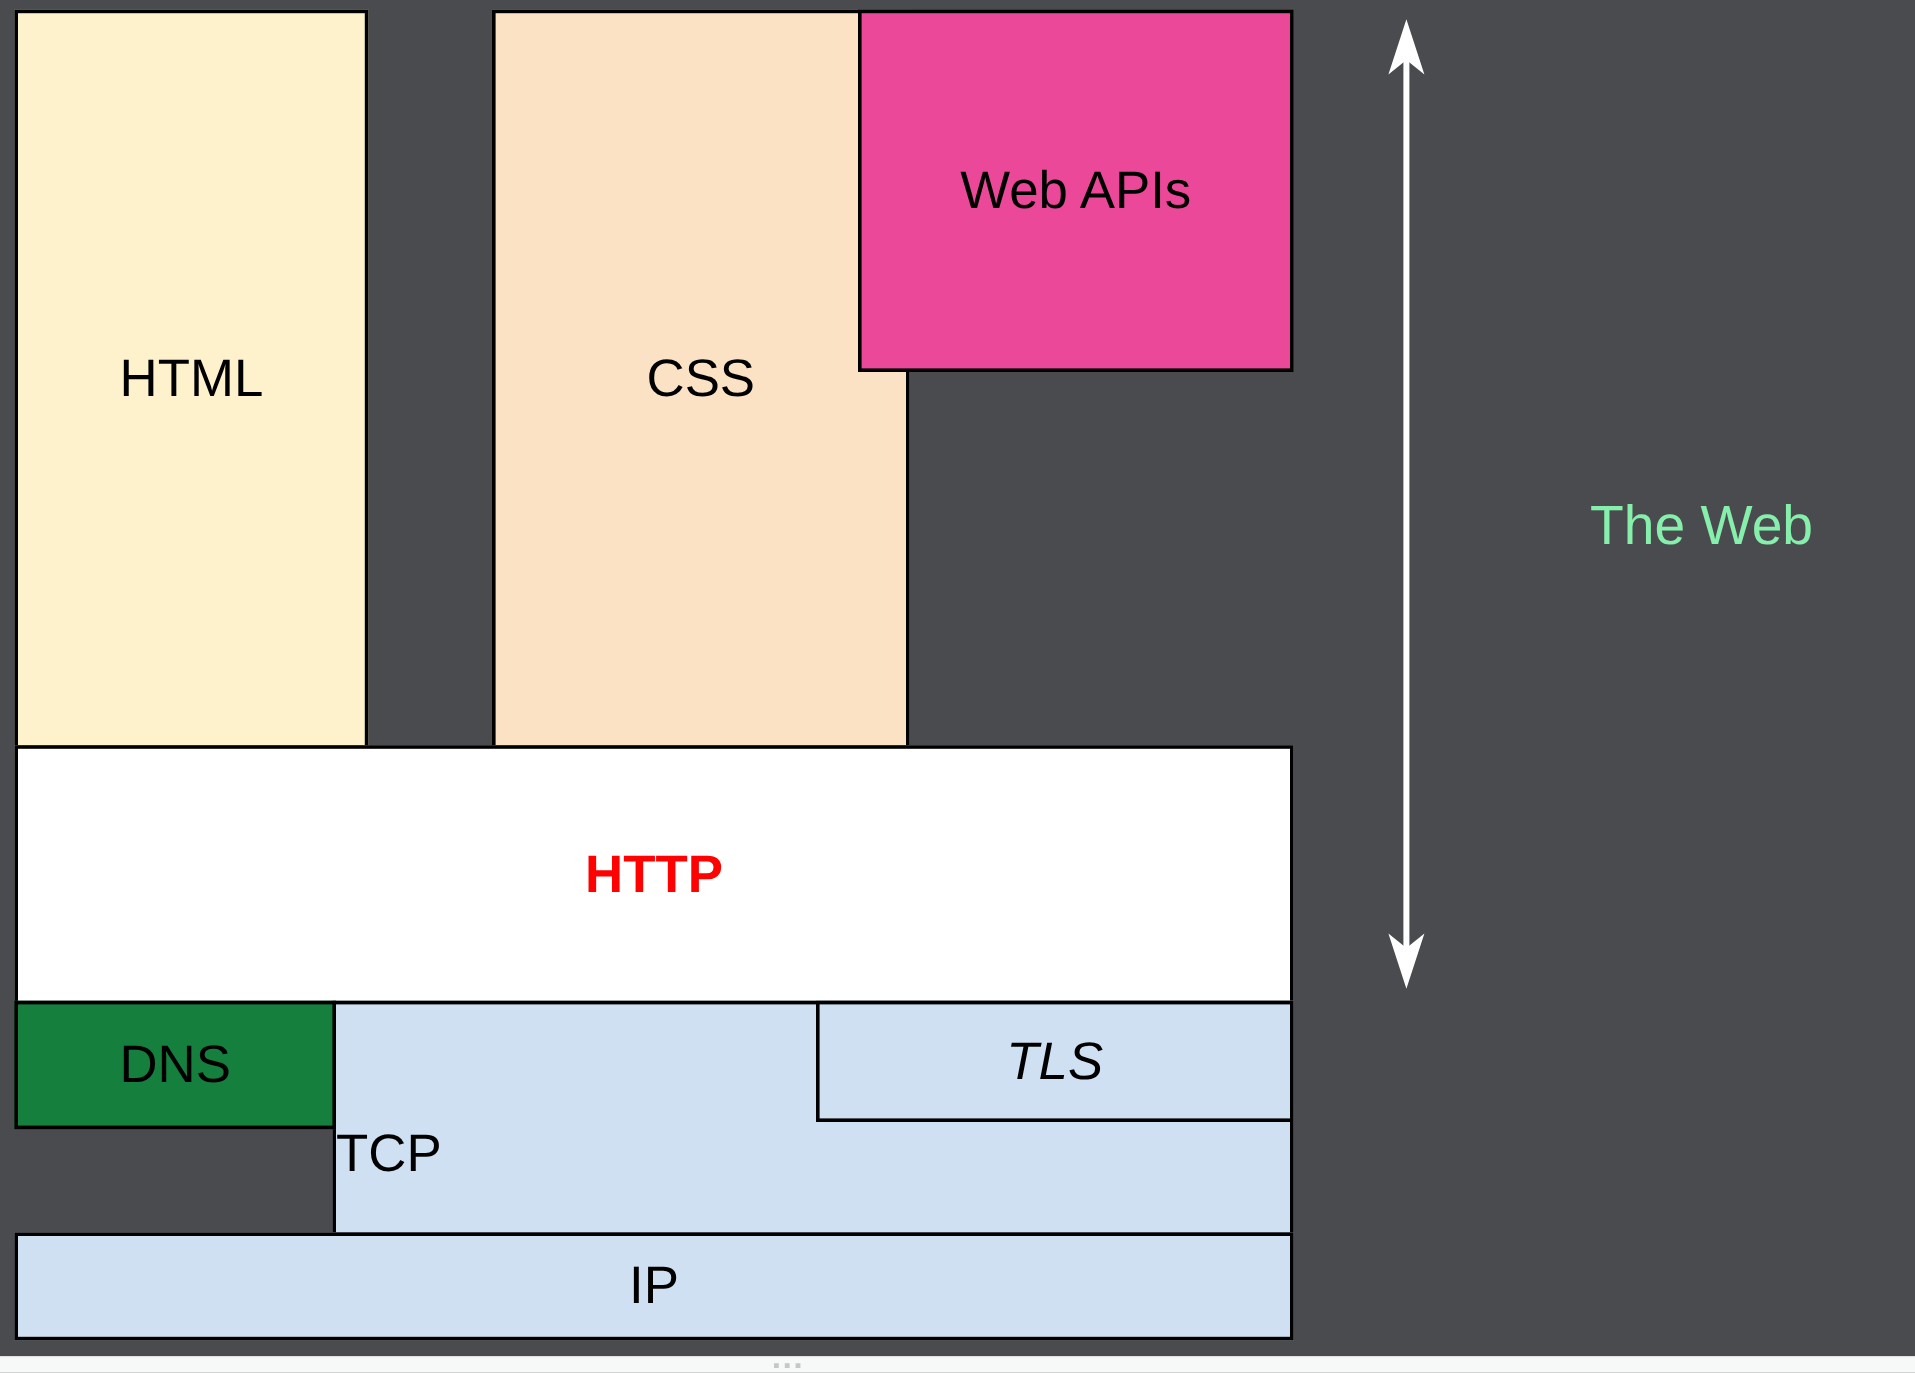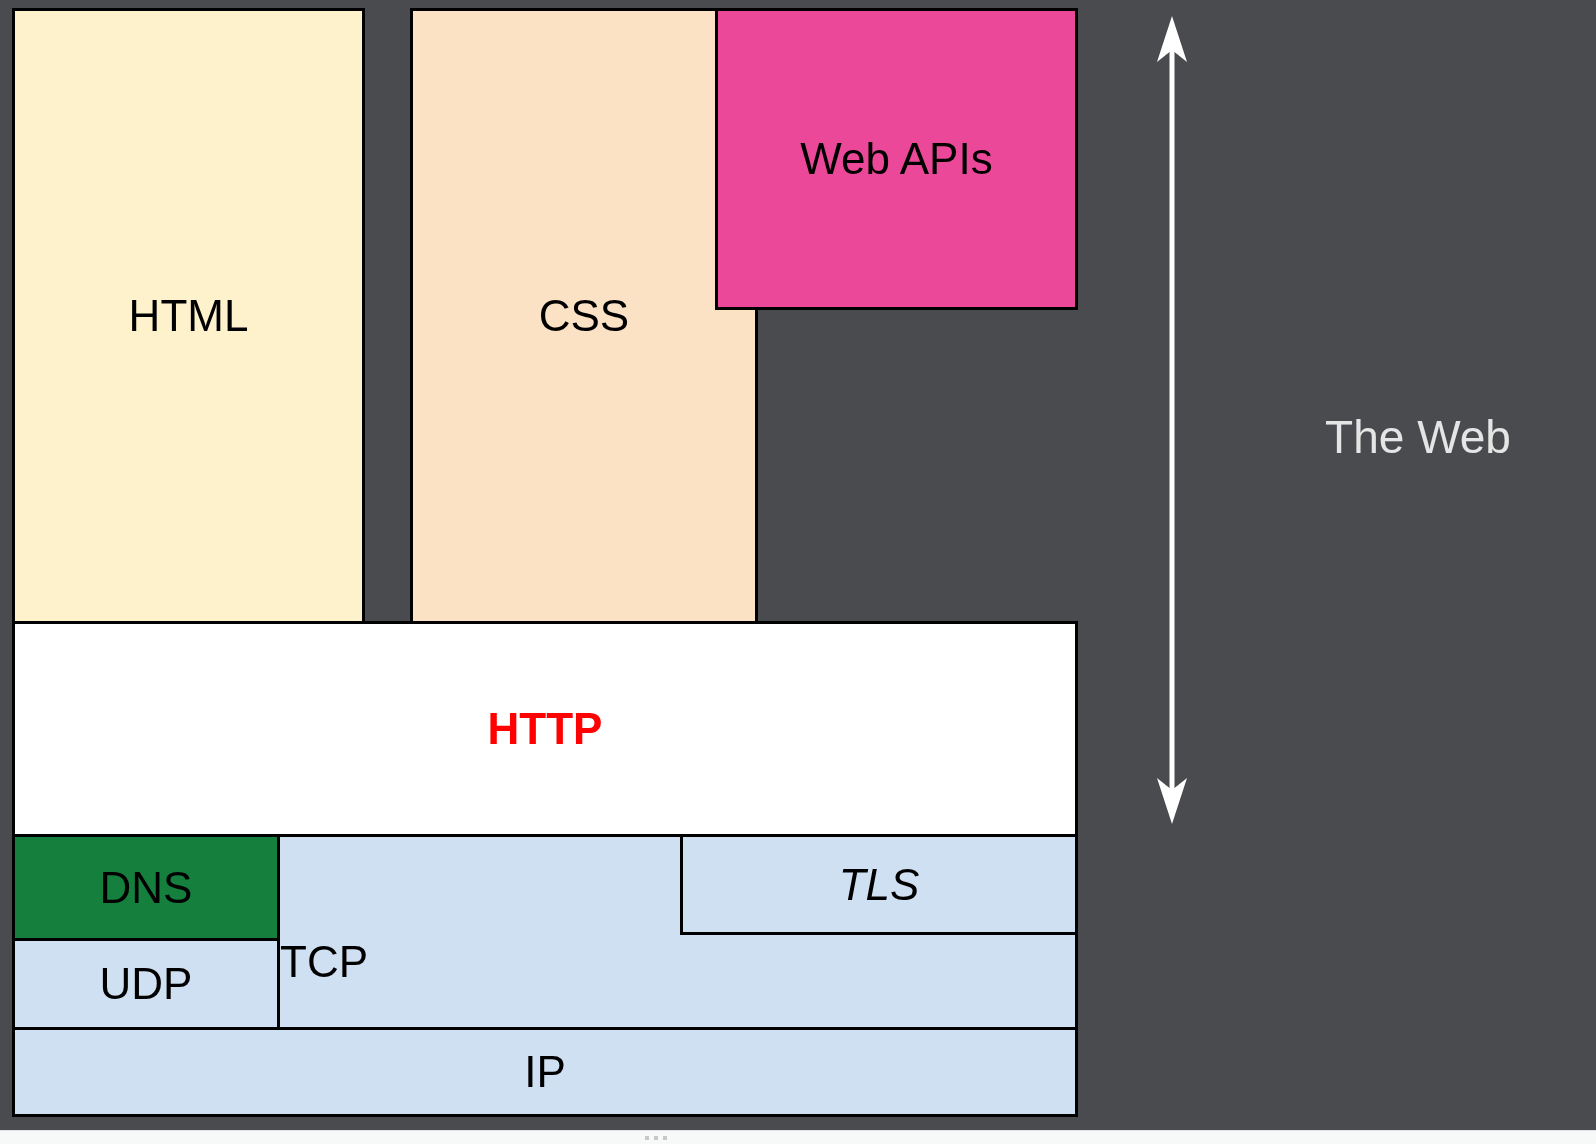--- a/index.html
+++ b/index.html
@@ -17,21 +17,21 @@
     border: 3px solid #000;
     display: flex;
     align-items: center;
     justify-content: center;
   }
   .block span {
     font-size: 44px;
     color: #000;
     white-space: nowrap;
   }
-  .b-html    { left: 12px;  top: 8px;    width: 353px;  height: 616px; background: #fdf2cb; }
+  .b-html    { left: 12px;  top: 8px;    width: 295px;  height: 616px; background: #fdf2cb; }
   .b-css     { left: 370px; top: 8px;    width: 348px;  height: 616px; background: #fce2c5; margin-left: 40px; }
   .b-webapis { left: 715px; top: 8px;    width: 363px;  height: 302px; background: #ec4899; }
   .b-js      { left: 715px; top: 307px;  width: 363px;  height: 317px; background: #f3c9cd; }
   .b-http    { left: 12px;  top: 621px;  width: 1066px; height: 216px; background: #ffffff; justify-content: center; }
   .b-http span { color: #fe0100; font-weight: bold; }
   .b-dns     { left: 12px;  top: 834px;  width: 268px;  height: 107px; background: #15803d; }
   .b-udp     { left: 12px;  top: 938px;  width: 268px;  height: 92px;  background: #cfe0f2; }
   .b-tcp     { left: 277px; top: 834px;  width: 801px;  height: 196px; background: #cfe0f2; }
   .b-tcp span { position: absolute; top: 100px; left: 0; right: 0; text-align: left; line-height: 50px; }
   .b-tls     { left: 680px; top: 834px;  width: 398px;  height: 101px; background: #cfe0f2; font-style: italic; }
@@ -44,21 +44,21 @@
     width: 90px;
     height: 840px;
   }
   .the-web {
     position: absolute;
     left: 1298px;
     top: 410px;
     width: 240px;
     text-align: center;
     font-size: 46px;
-    color: #e5e5e5;
+    color: #86efac;
   }
   .page-strip {
     position: absolute;
     left: 0;
     top: 1130px;
     width: 1596px;
     height: 14px;
     background: #f7f8f8;
     border-top: 1px solid #e3e3e3;
   }
@@ -103,23 +103,20 @@
   </div>
 
   <div class="block b-tls">
     <span>TLS</span>
   </div>
 
   <div class="block b-dns">
     <span>DNS</span>
   </div>
 
-  <div class="block b-udp">
-    <span>UDP</span>
-  </div>
 
   <div class="block b-ip">
     <span>IP</span>
   </div>
 
   <svg class="arrow-svg" viewBox="0 0 90 840" aria-hidden="true">
     <line x1="42" y1="45" x2="42" y2="795" stroke="#ffffff" stroke-width="5"></line>
     <polygon points="42,16 57,62 42,50 27,62" fill="#ffffff"></polygon>
     <polygon points="42,824 57,778 42,790 27,778" fill="#ffffff"></polygon>
   </svg>

